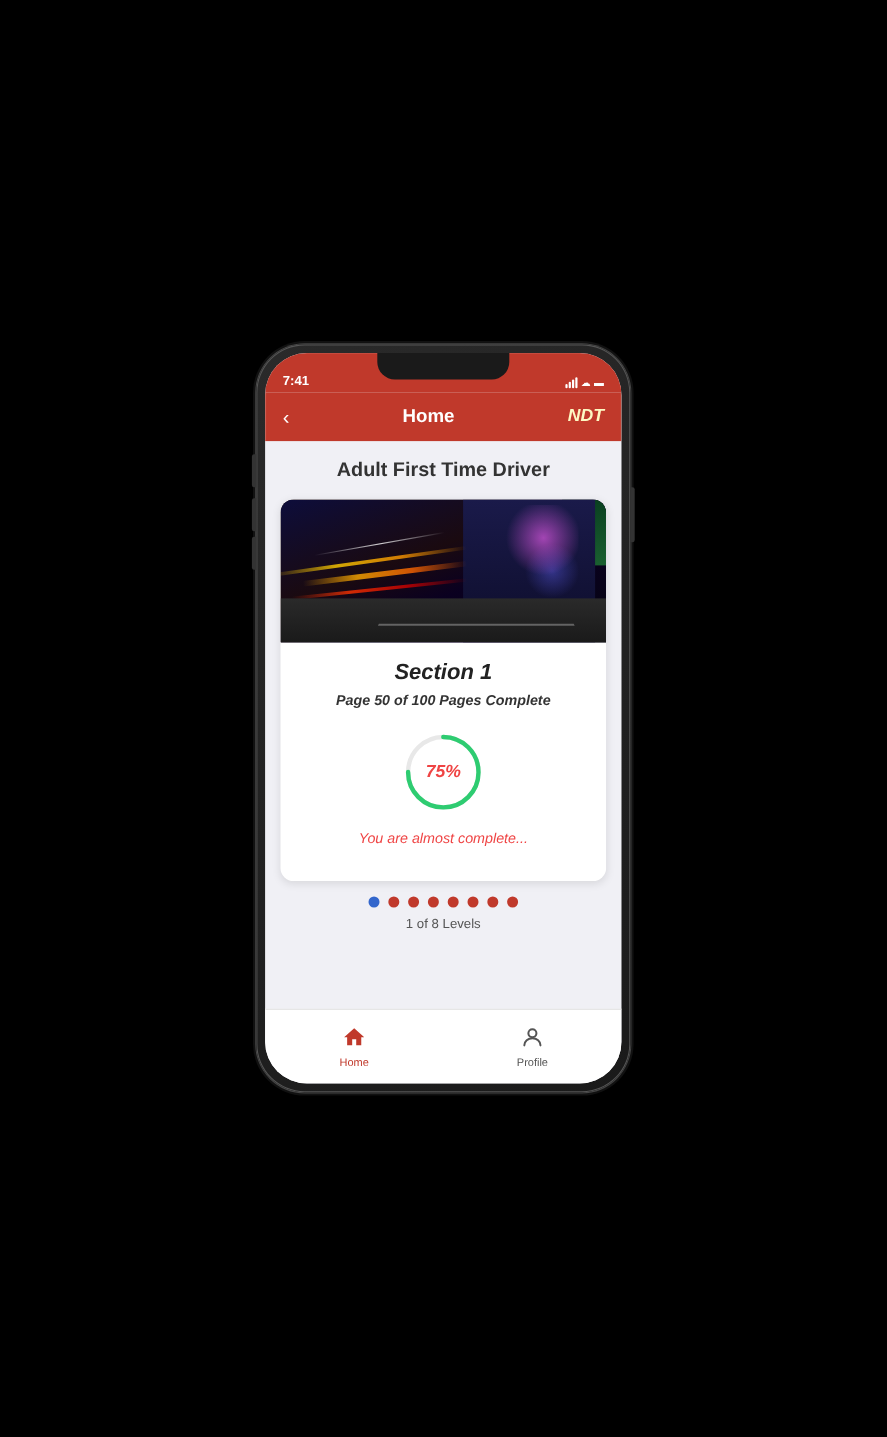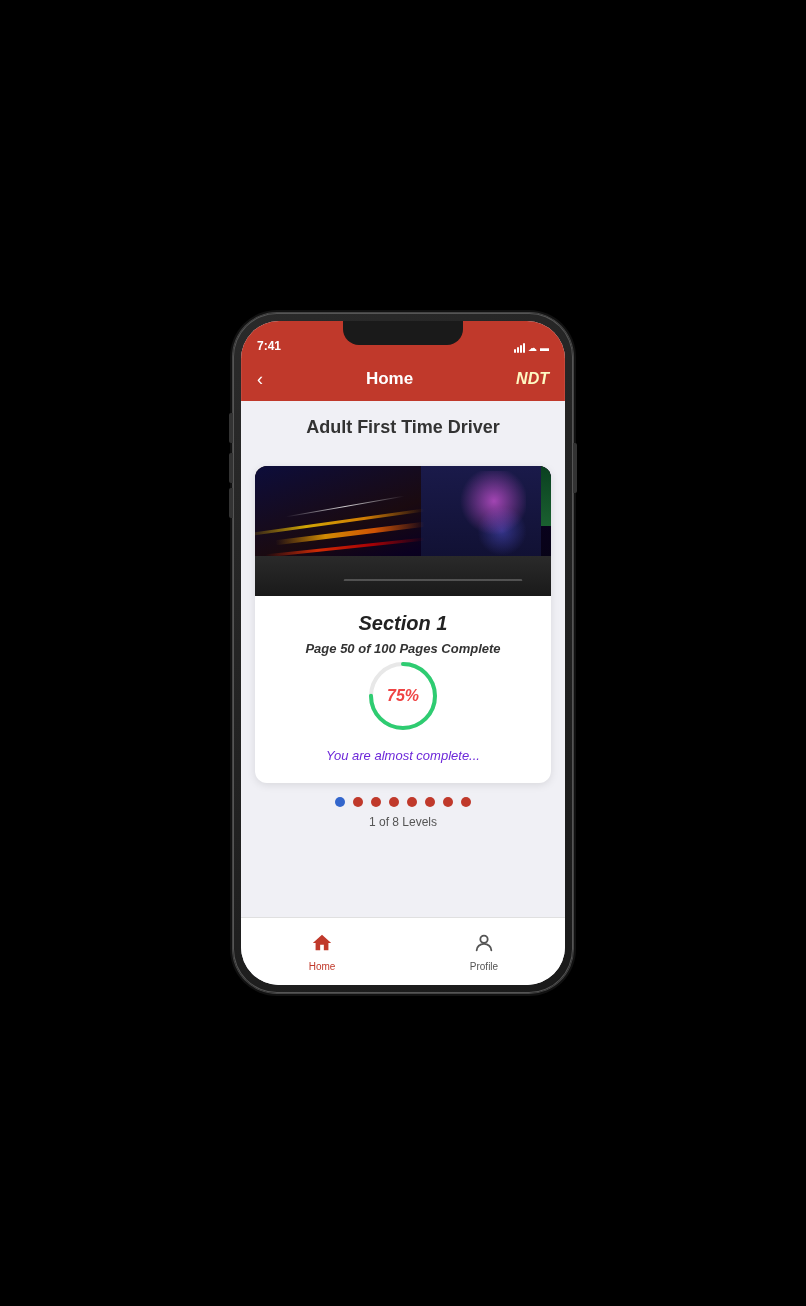--- a/index.html
+++ b/index.html
@@ -155,21 +155,21 @@
       overflow-y: auto;
       display: flex;
       flex-direction: column;
     }
 
     .page-title {
       text-align: center;
       font-size: 18px;
       font-weight: 700;
       color: #333;
-      padding: 16px 16px 28px;
+      padding: 16px 16px 16px;
     }
 
     
     .course-card {
       margin: 0 14px;
       background: white;
       border-radius: 12px;
       overflow: hidden;
       box-shadow: 0 2px 8px rgba(0,0,0,0.1);
     }
@@ -291,21 +291,21 @@
       font-size: 20px;
       font-weight: 600;
       color: #222;
       margin-bottom: 6px;
     }
 
     .pages-complete {
       font-size: 13px;
       font-weight: 700;
       color: #333;
-      margin-bottom: 0;
+      margin-bottom: 18px;
     }
 
     
     .progress-circle-container {
       display: flex;
       justify-content: center;
       margin-bottom: 12px;
     }
 
     .progress-circle {
@@ -324,22 +324,22 @@
       display: flex;
       align-items: center;
       justify-content: center;
       font-size: 16px;
       font-weight: 700;
       color: #ef4444;
     }
 
     .almost-complete {
       font-size: 13px;
-      color: #6d28d9;
-      margin-bottom: 4px;
+      color: #ef4444;
+      margin-bottom: 16px;
     }
 
     
     .continue-btn {
       display: block;
       width: 100%;
       padding: 14px;
       background: #c0392b;
       color: white;
       font-size: 13px;

